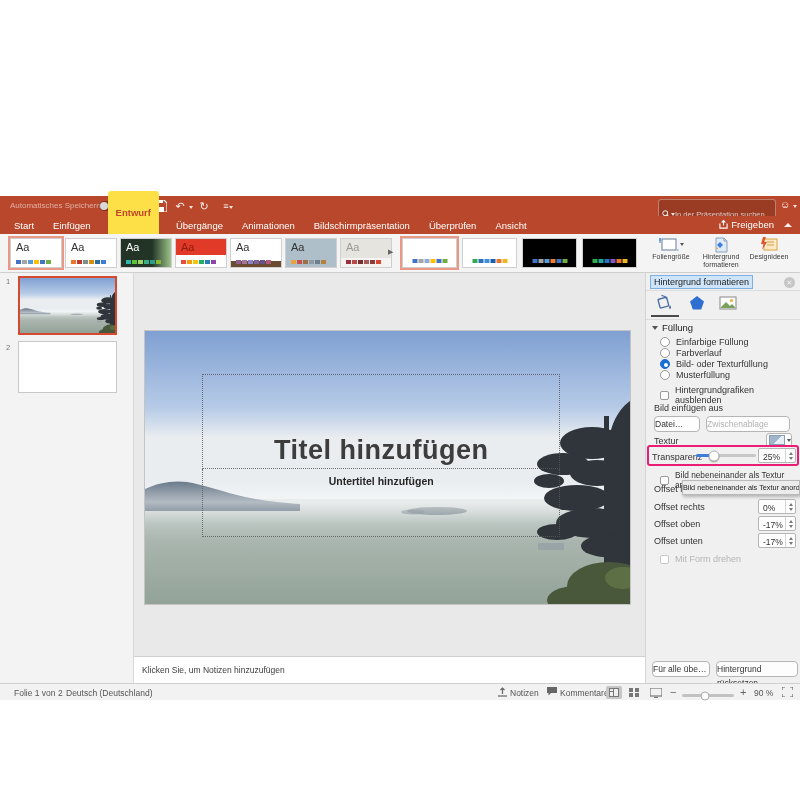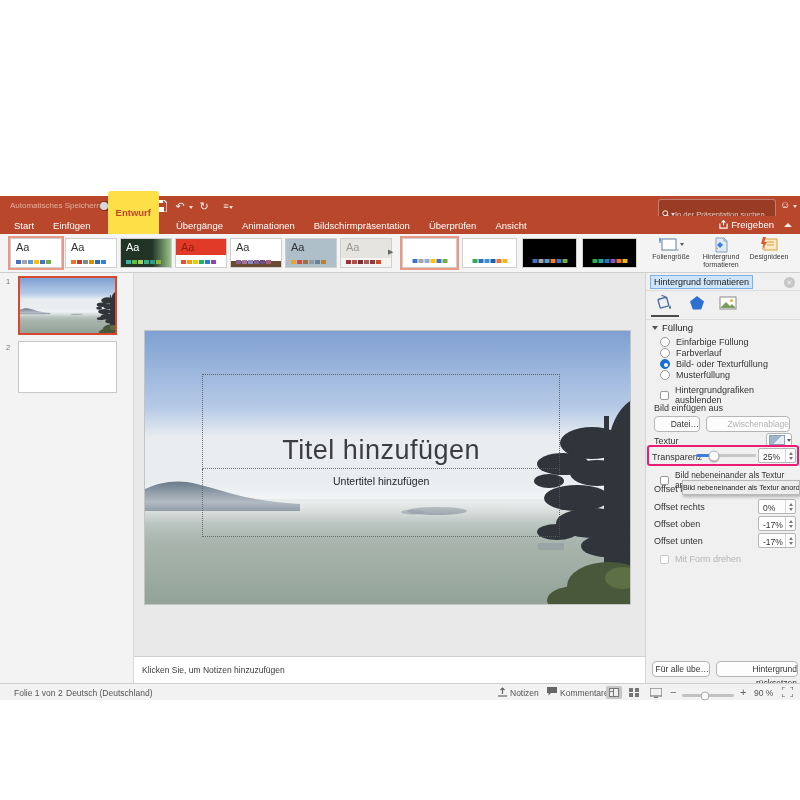--- a/index.html
+++ b/index.html
@@ -49,21 +49,21 @@
 
   
   .main { position:absolute; left:0; top:77px; width:800px; height:410px; }
   .thumbs { position:absolute; left:0; top:0; width:134px; height:410px; background:#f3f3f3; border-right:1px solid #d8d8d8; }
   .th-num { position:absolute; left:6px; font-size:7.5px; color:#777; }
   .th-card { position:absolute; left:18px; width:99px; background:#fff; }
   .th-card.sel { border:2px solid #d6492f; }
   .th-card.blank { border:1px solid #c8c8c8; }
 
   .editor { position:absolute; left:134px; top:0; width:511px; height:410px; background:#e9e9e9; }
-  .slide { position:absolute; left:11px; top:58px; width:485px; height:273px; background:#fff; box-shadow:0 0 0 1px #c4c4c4; overflow:hidden; }
+  .slide { position:absolute; left:11px; top:58px; width:485px; height:273px; background:#fff; box-shadow:0 0 0 1px #c4c4c4; overflow:hidden;font-weight:bold; }
   .slide .photo, .th-photo { position:absolute; inset:0; }
   .ph-title { position:absolute; left:11.8%; top:15.8%; width:73.8%; height:34.8%; border:1px dotted rgba(90,90,90,.85); display:flex; align-items:flex-end; justify-content:center; }
   .ph-title span { font-size:27px; color:#3d3d3d; letter-spacing:.5px; padding-bottom:2px; }
   .ph-sub { position:absolute; left:11.8%; top:50.6%; width:73.8%; height:24.8%; border:1px dotted rgba(90,90,90,.85); border-top:none; text-align:center; }
   .ph-sub span { font-size:10.5px; color:#262626; display:inline-block; margin-top:6px; }
   .notes { position:absolute; left:0; top:383px; width:511px; height:27px; background:#fff; border-top:1px solid #cfcfcf; }
   .notes span { position:absolute; left:8px; top:8px; font-size:8.5px; color:#3c3c3c; }
 
   
   .pane { position:absolute; right:0; top:0; width:155px; height:410px; background:#f0f0f0; border-left:1px solid #d4d4d4; font-size:9px; color:#333; }
@@ -77,21 +77,21 @@
   .sec-hdr { position:absolute; left:6px; top:49px; display:flex; align-items:center; gap:4px; font-size:9.5px; color:#222;justify-content:space-between; }
   .tri-dn-dark { width:0; height:0; border-left:3.5px solid transparent; border-right:3.5px solid transparent; border-top:4.5px solid #555; }
   .rd-row { position:absolute; left:14px; display:flex; align-items:center; gap:6px; }
   .rd { width:10px; height:10px; border:1px solid #9a9a9a; border-radius:50%; background:#fff; position:relative; flex:none; }
   .rd.on { background:#1a6dd4; border-color:#1a6dd4; }
   .rd.on::after { content:""; position:absolute; left:3px; top:3px; width:4px; height:4px; border-radius:50%; background:#fff; }
   .cb-row { position:absolute; display:flex; align-items:center; gap:6px; }
   .cb { width:9px; height:9px; border:1px solid #9a9a9a; border-radius:2px; background:#fff; flex:none; }
   .cb-row.dis { color:#b5b5b5; } .cb-row.dis .cb { border-color:#c8c8c8; }
   .plabel { position:absolute; left:8px; }
-  .pbtn { position:absolute; height:16px; background:#fdfdfd; border:1px solid #b5b5b5; border-radius:4px; font-size:8.5px; color:#333; text-align:right; line-height:14px; }
+  .pbtn { position:absolute; height:16px; background:#fdfdfd; border:1px solid #b5b5b5; border-radius:4px; font-size:8.5px; color:#333; text-align:left; line-height:14px; }
   .pbtn.dis { color:#b3b3b3; }
   .tex-drop { position:absolute; right:8px; top:160px; width:26px; height:14px; background:#fdfdfd; border:1px solid #b5b5b5; border-radius:3px; display:flex; align-items:center; }
   .tex-drop .tex-ic { width:16px; height:10px; margin-left:2px; background:linear-gradient(135deg,#9fb6cc 50%,#e8eef5 50%); border:1px solid #8aa0b5; }
   .tex-drop .tri { margin-left:2px; width:0; height:0; border-left:2.5px solid transparent; border-right:2.5px solid transparent; border-top:3px solid #555; }
   .pink-box { position:absolute; left:1px; top:172px; right:1px; height:21px; border:2px solid #ea1c74; border-radius:3px; }
   .slider { position:absolute; left:50px; top:181px; width:60px; height:3px; background:#c7c7c7; border-radius:2px; }
   .slider .fill { position:absolute; left:0; top:0; bottom:0; width:30%; background:#3c7edb; border-radius:2px; }
   .slider .knob { position:absolute; left:30%; top:50%; transform:translate(-50%,-50%); width:11px; height:11px; background:#fdfdfd; border:1px solid #b0b0b0; border-radius:50%; box-shadow:0 1px 1px rgba(0,0,0,.25); }
   .spin { position:absolute; left:112px; width:38px; height:15px; background:#fdfdfd; border:1px solid #b5b5b5; border-radius:2px; }
   .spin .spin-val { position:absolute; left:4px; top:3px; font-size:8.5px; color:#333; }

